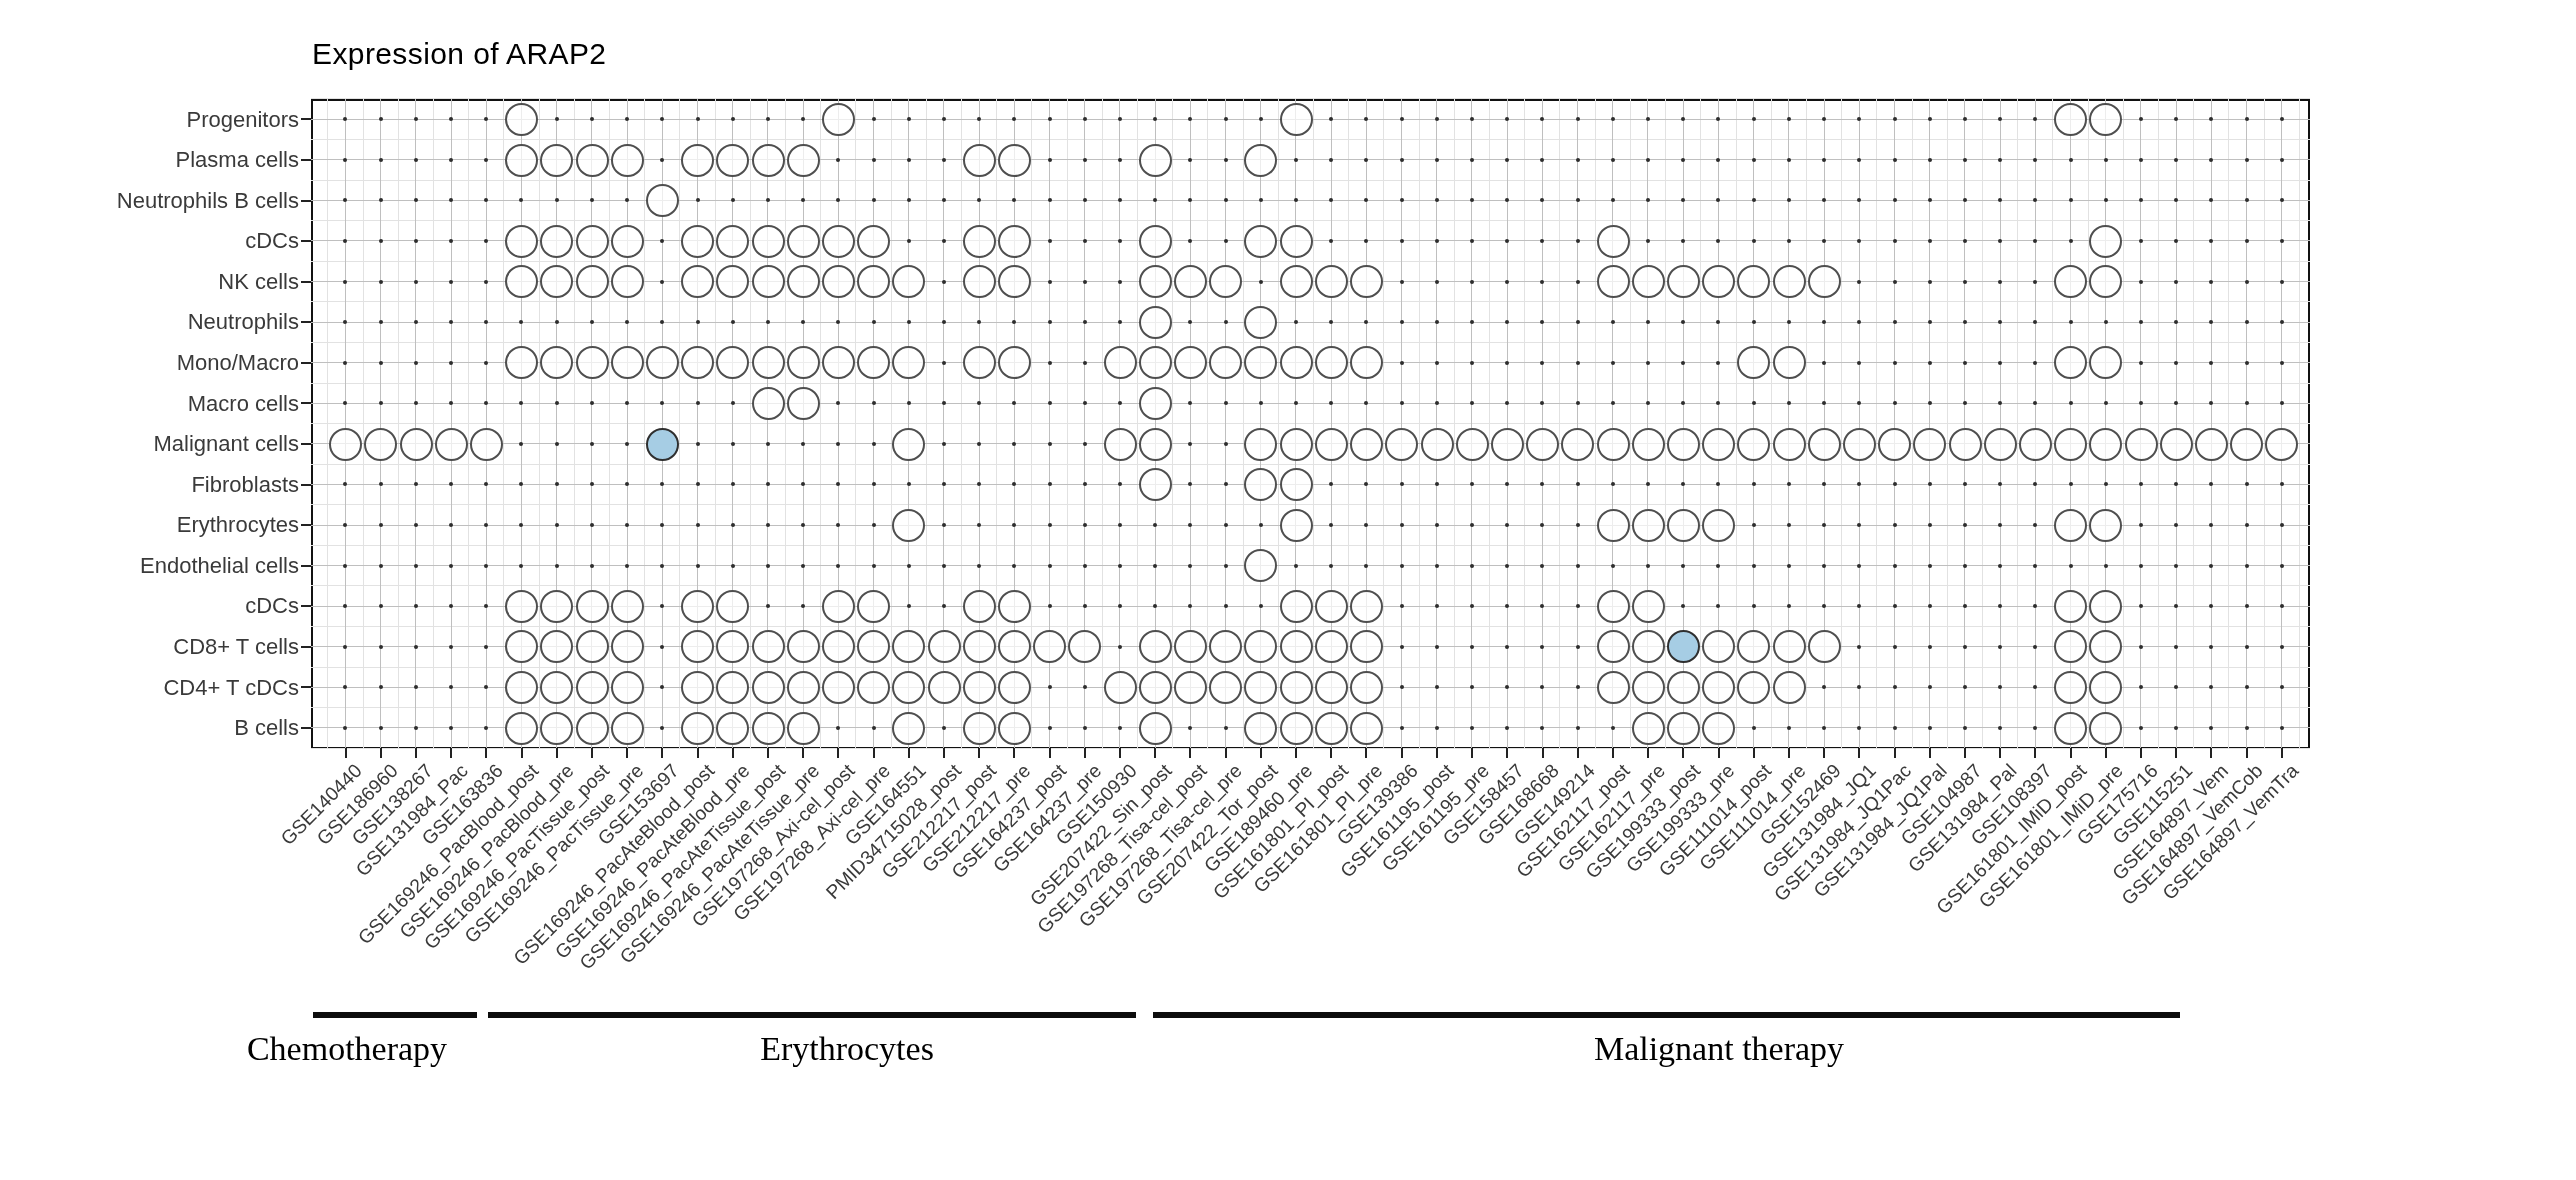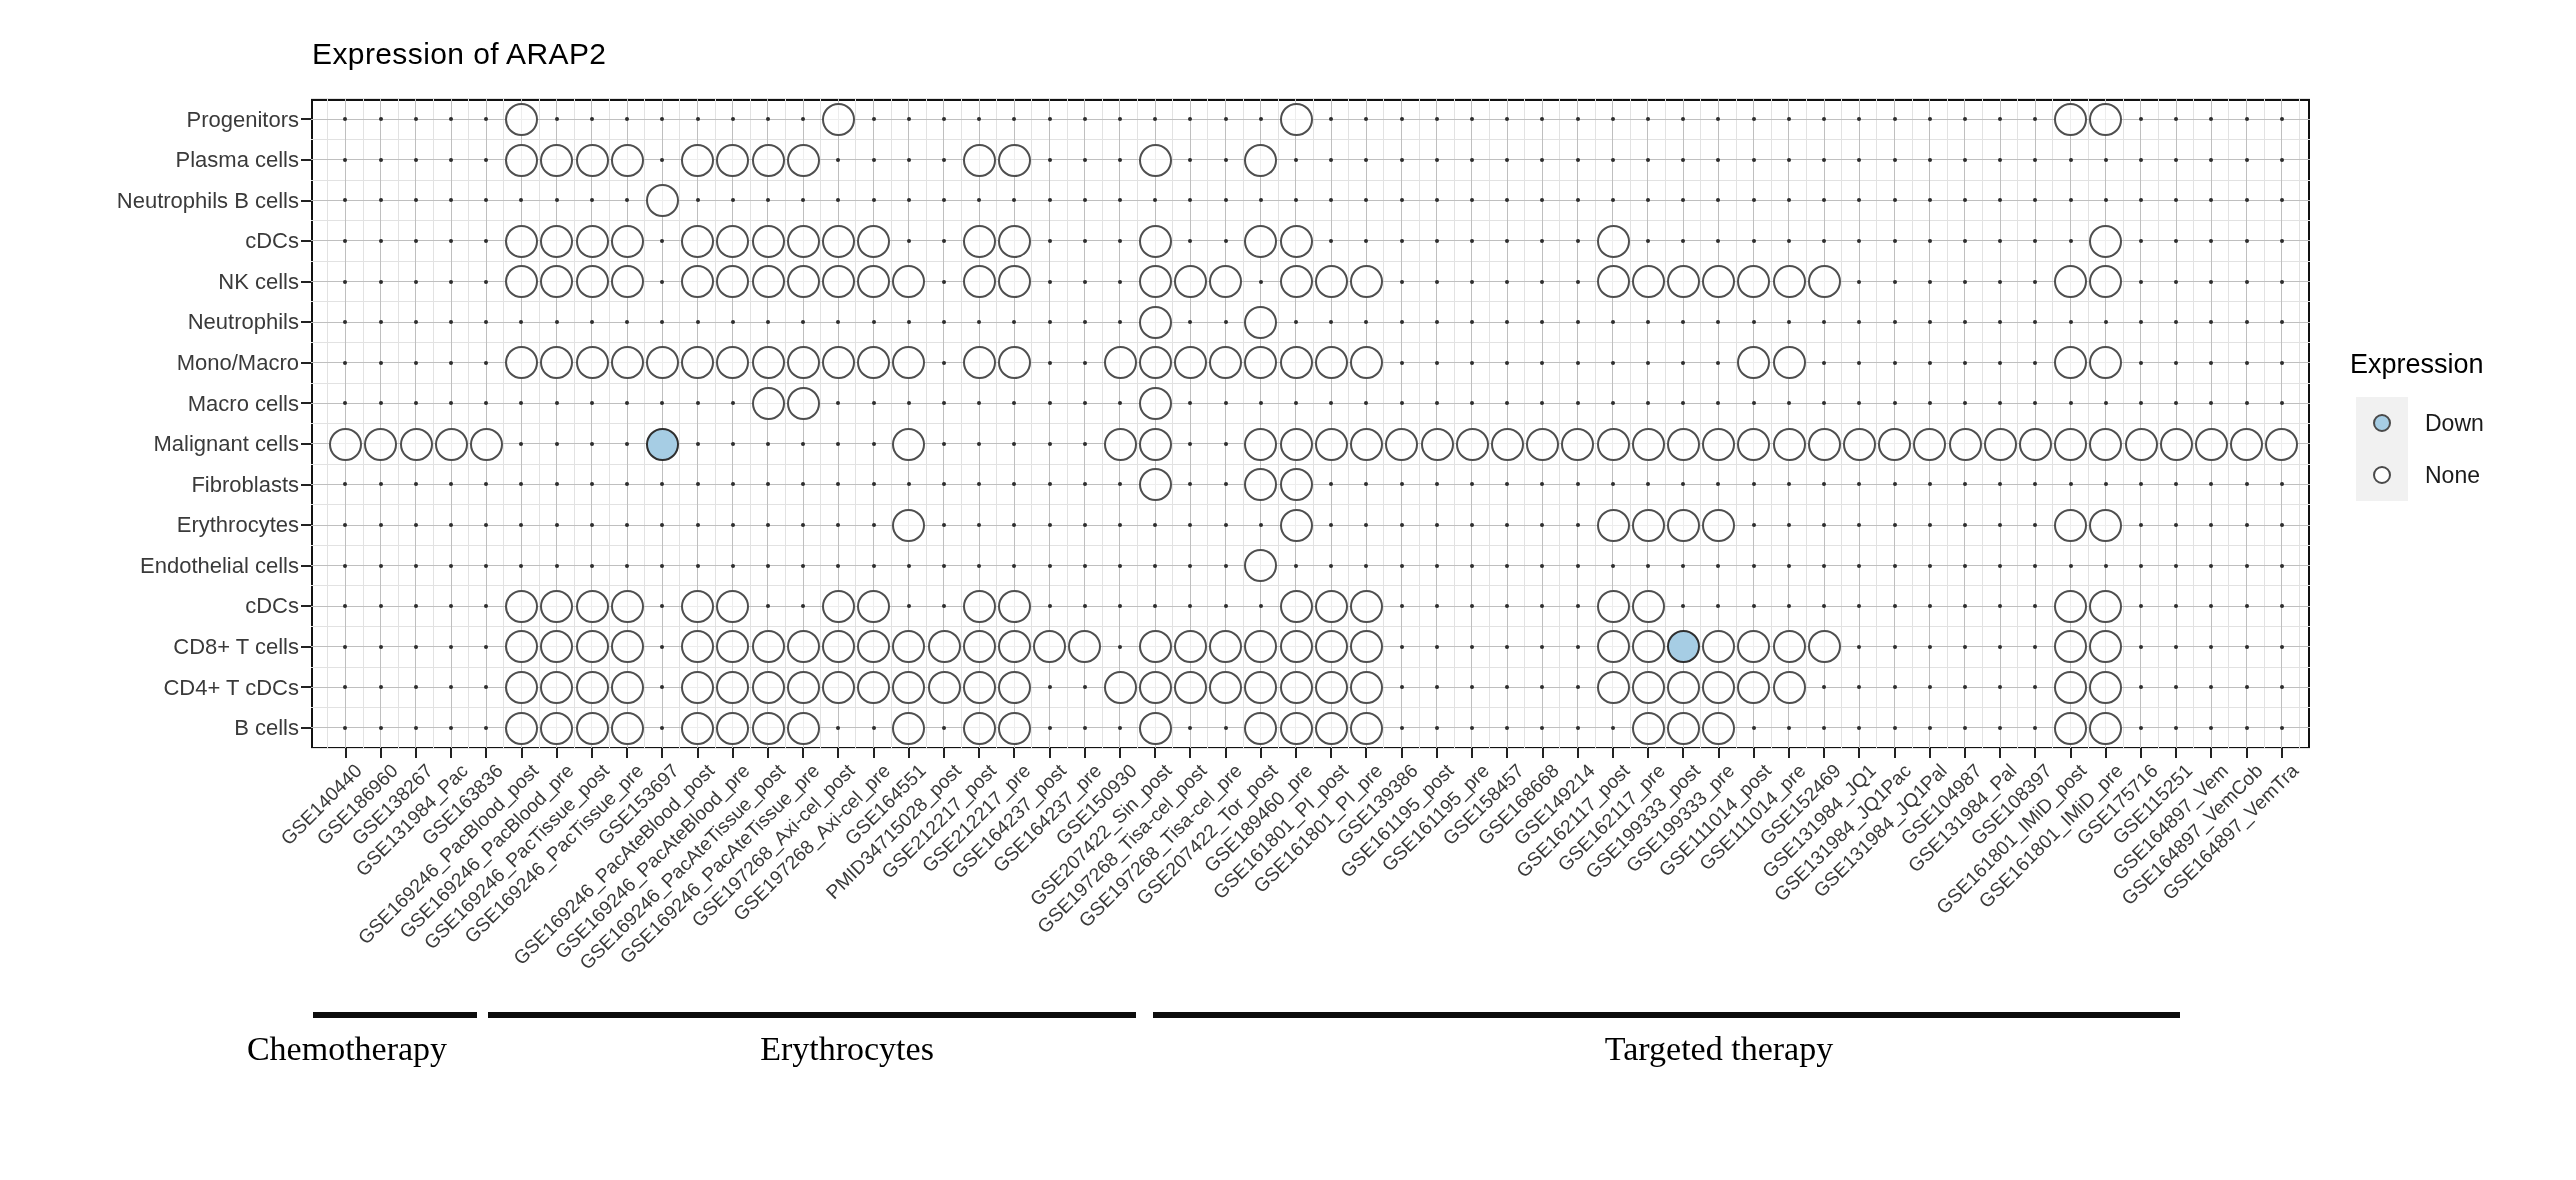--- a/index.html
+++ b/index.html
@@ -1230,32 +1230,17 @@
       <div class="ylab" style="top: 675px;">CD4+ T cDCs</div>
       <div class="tick-y" style="left: 301px; top: 727px;"></div>
       <div class="ylab" style="top: 715px;">B cells</div>
     </div>
   <div id="groups-layer">
       <div class="group-bar" style="left: 313px; top: 1012px; width: 164px;"></div>
       <div class="group-label" style="left: 347px; top: 1030px;">Chemotherapy</div>
       <div class="group-bar" style="left: 488px; top: 1012px; width: 648px;"></div>
       <div class="group-label" style="left: 847px; top: 1030px;">Erythrocytes</div>
       <div class="group-bar" style="left: 1153px; top: 1012px; width: 1027px;"></div>
-      <div class="group-label" style="left: 1719px; top: 1030px;">Targeted therapy</div>
+      <div class="group-label" style="left: 1719px; top: 1030px;">Malignant therapy</div>
     </div>
 
-  <div id="legend">
-    <div id="legend-title">Expression</div>
-    <div class="legend-item">
-      <span class="legend-key">
-          <span class="legend-dot" id="legend-dot-down" style="background: rgb(166, 205, 228);"></span>
-        </span>
-      <span class="legend-label">Down</span>
-    </div>
-    <div class="legend-item">
-      <span class="legend-key">
-          <span class="legend-dot" id="legend-dot-none" style="background: rgb(255, 255, 255);"></span>
-        </span>
-      <span class="legend-label">None</span>
-    </div>
-  </div>
 </div>
 
 
 </body></html>

